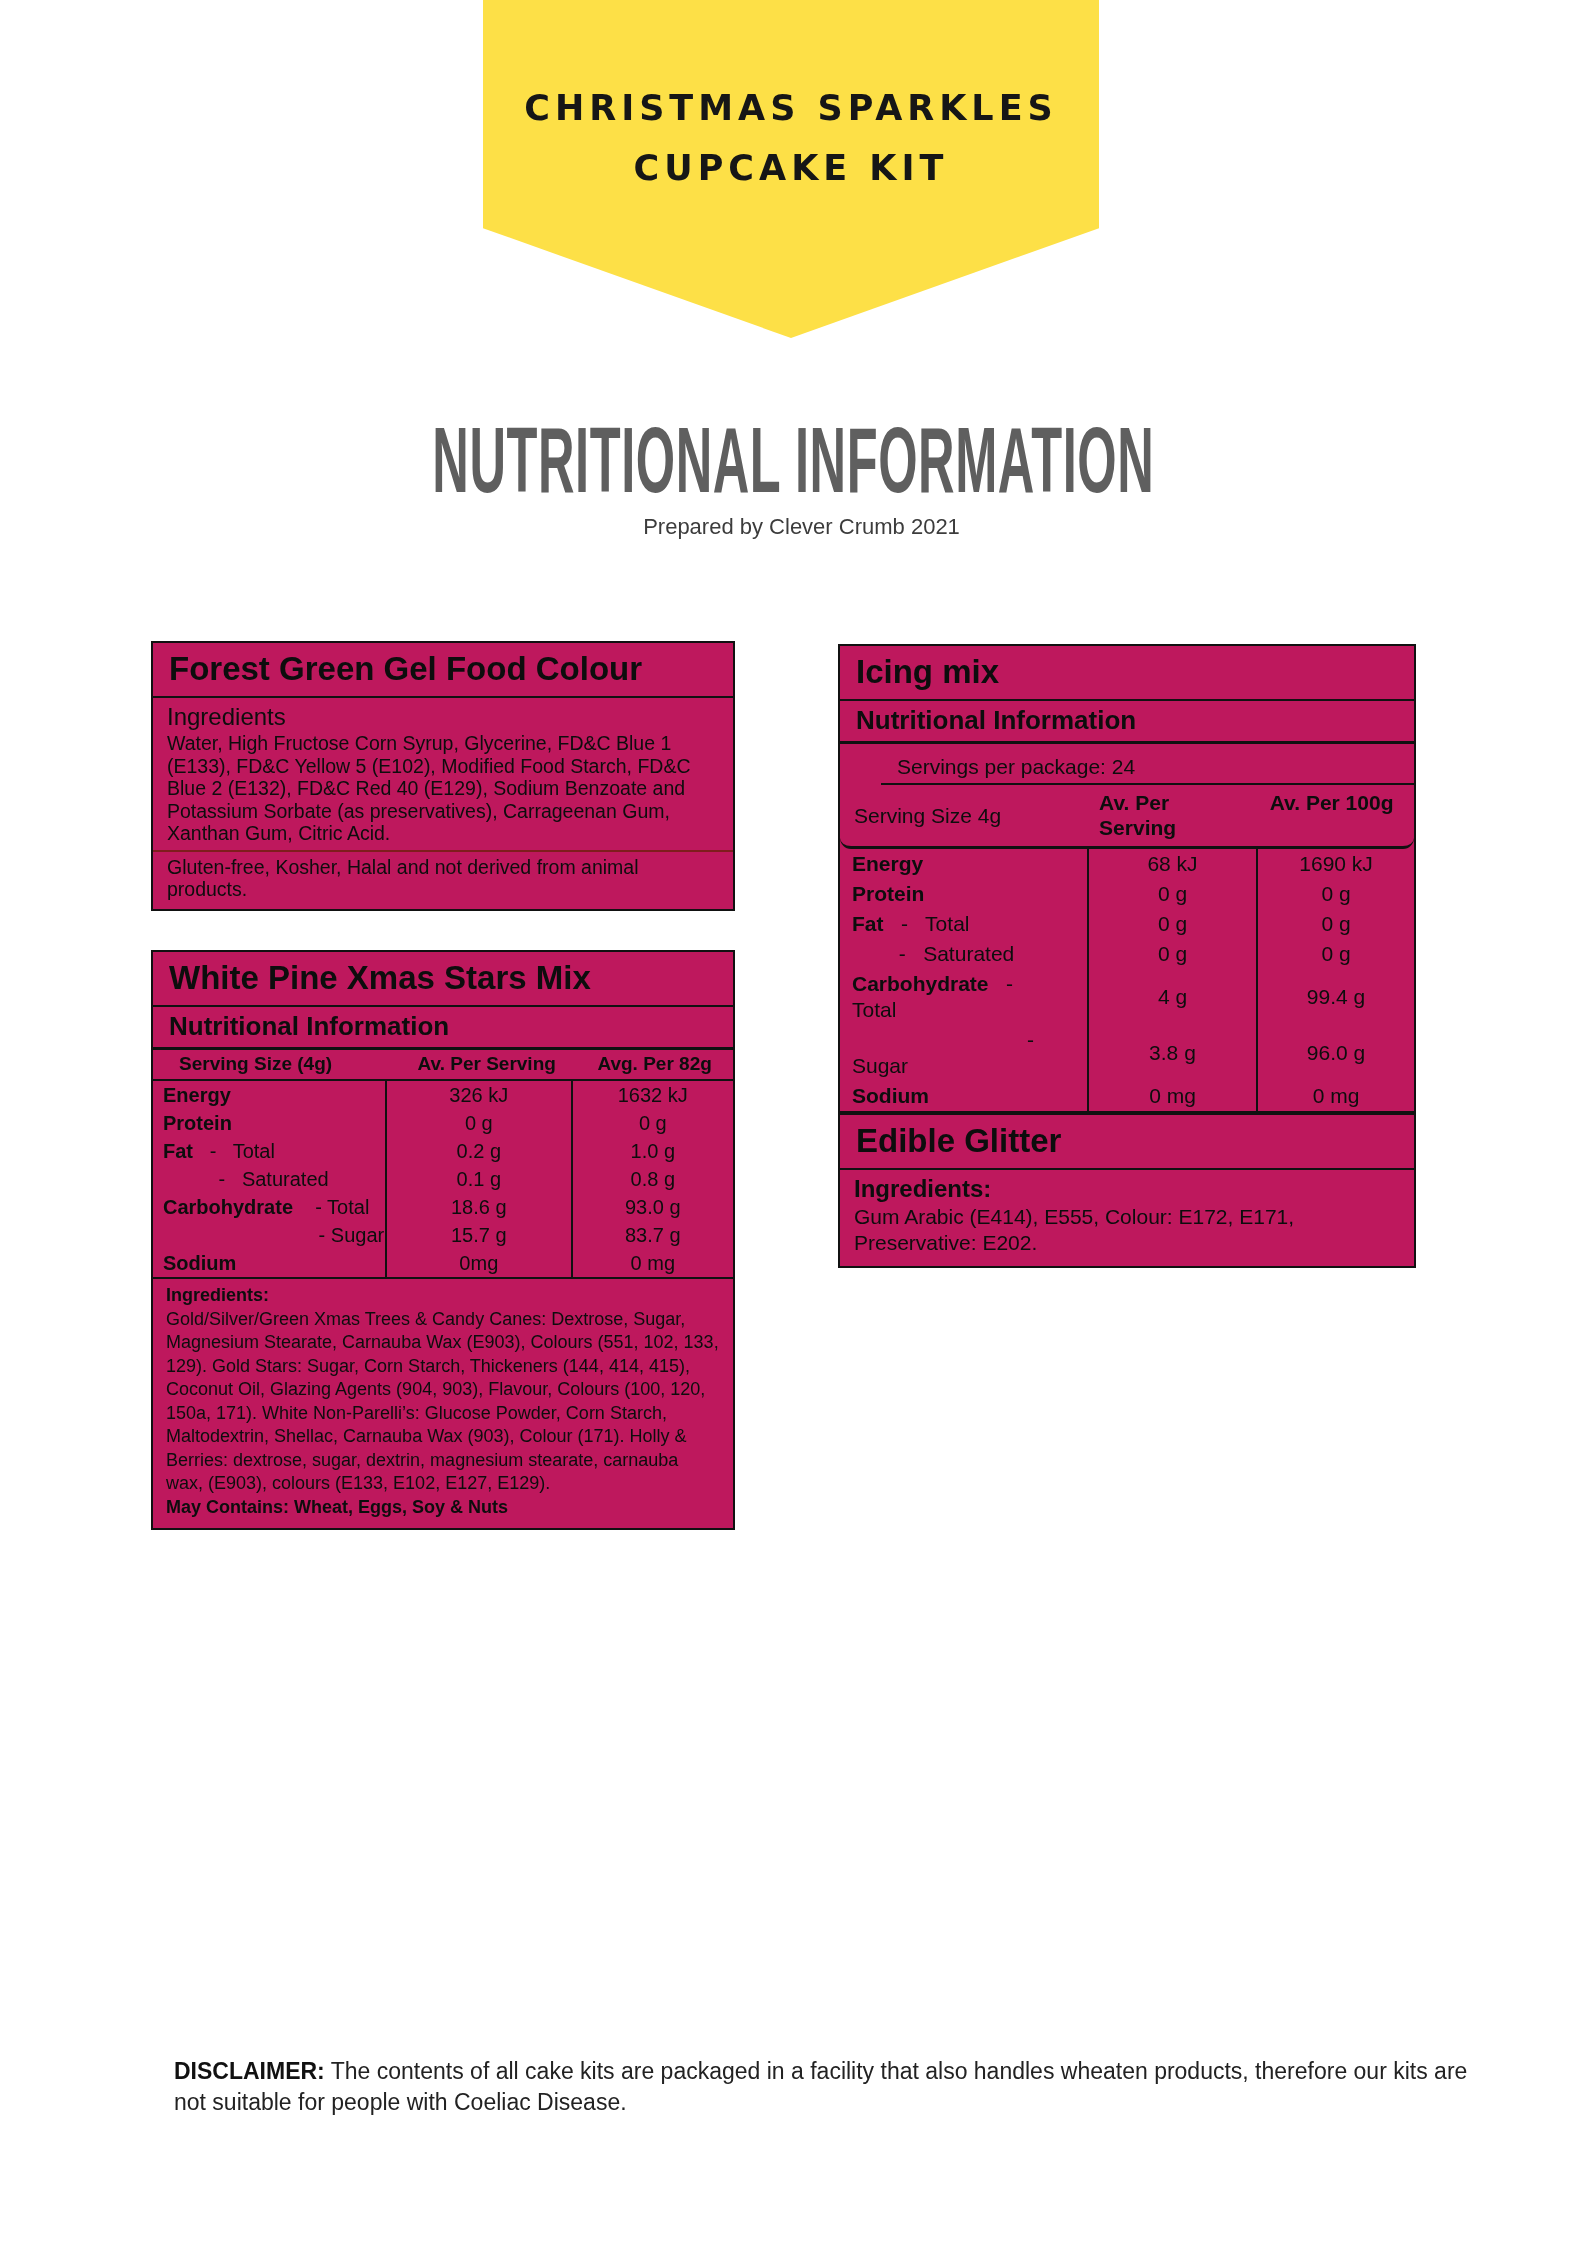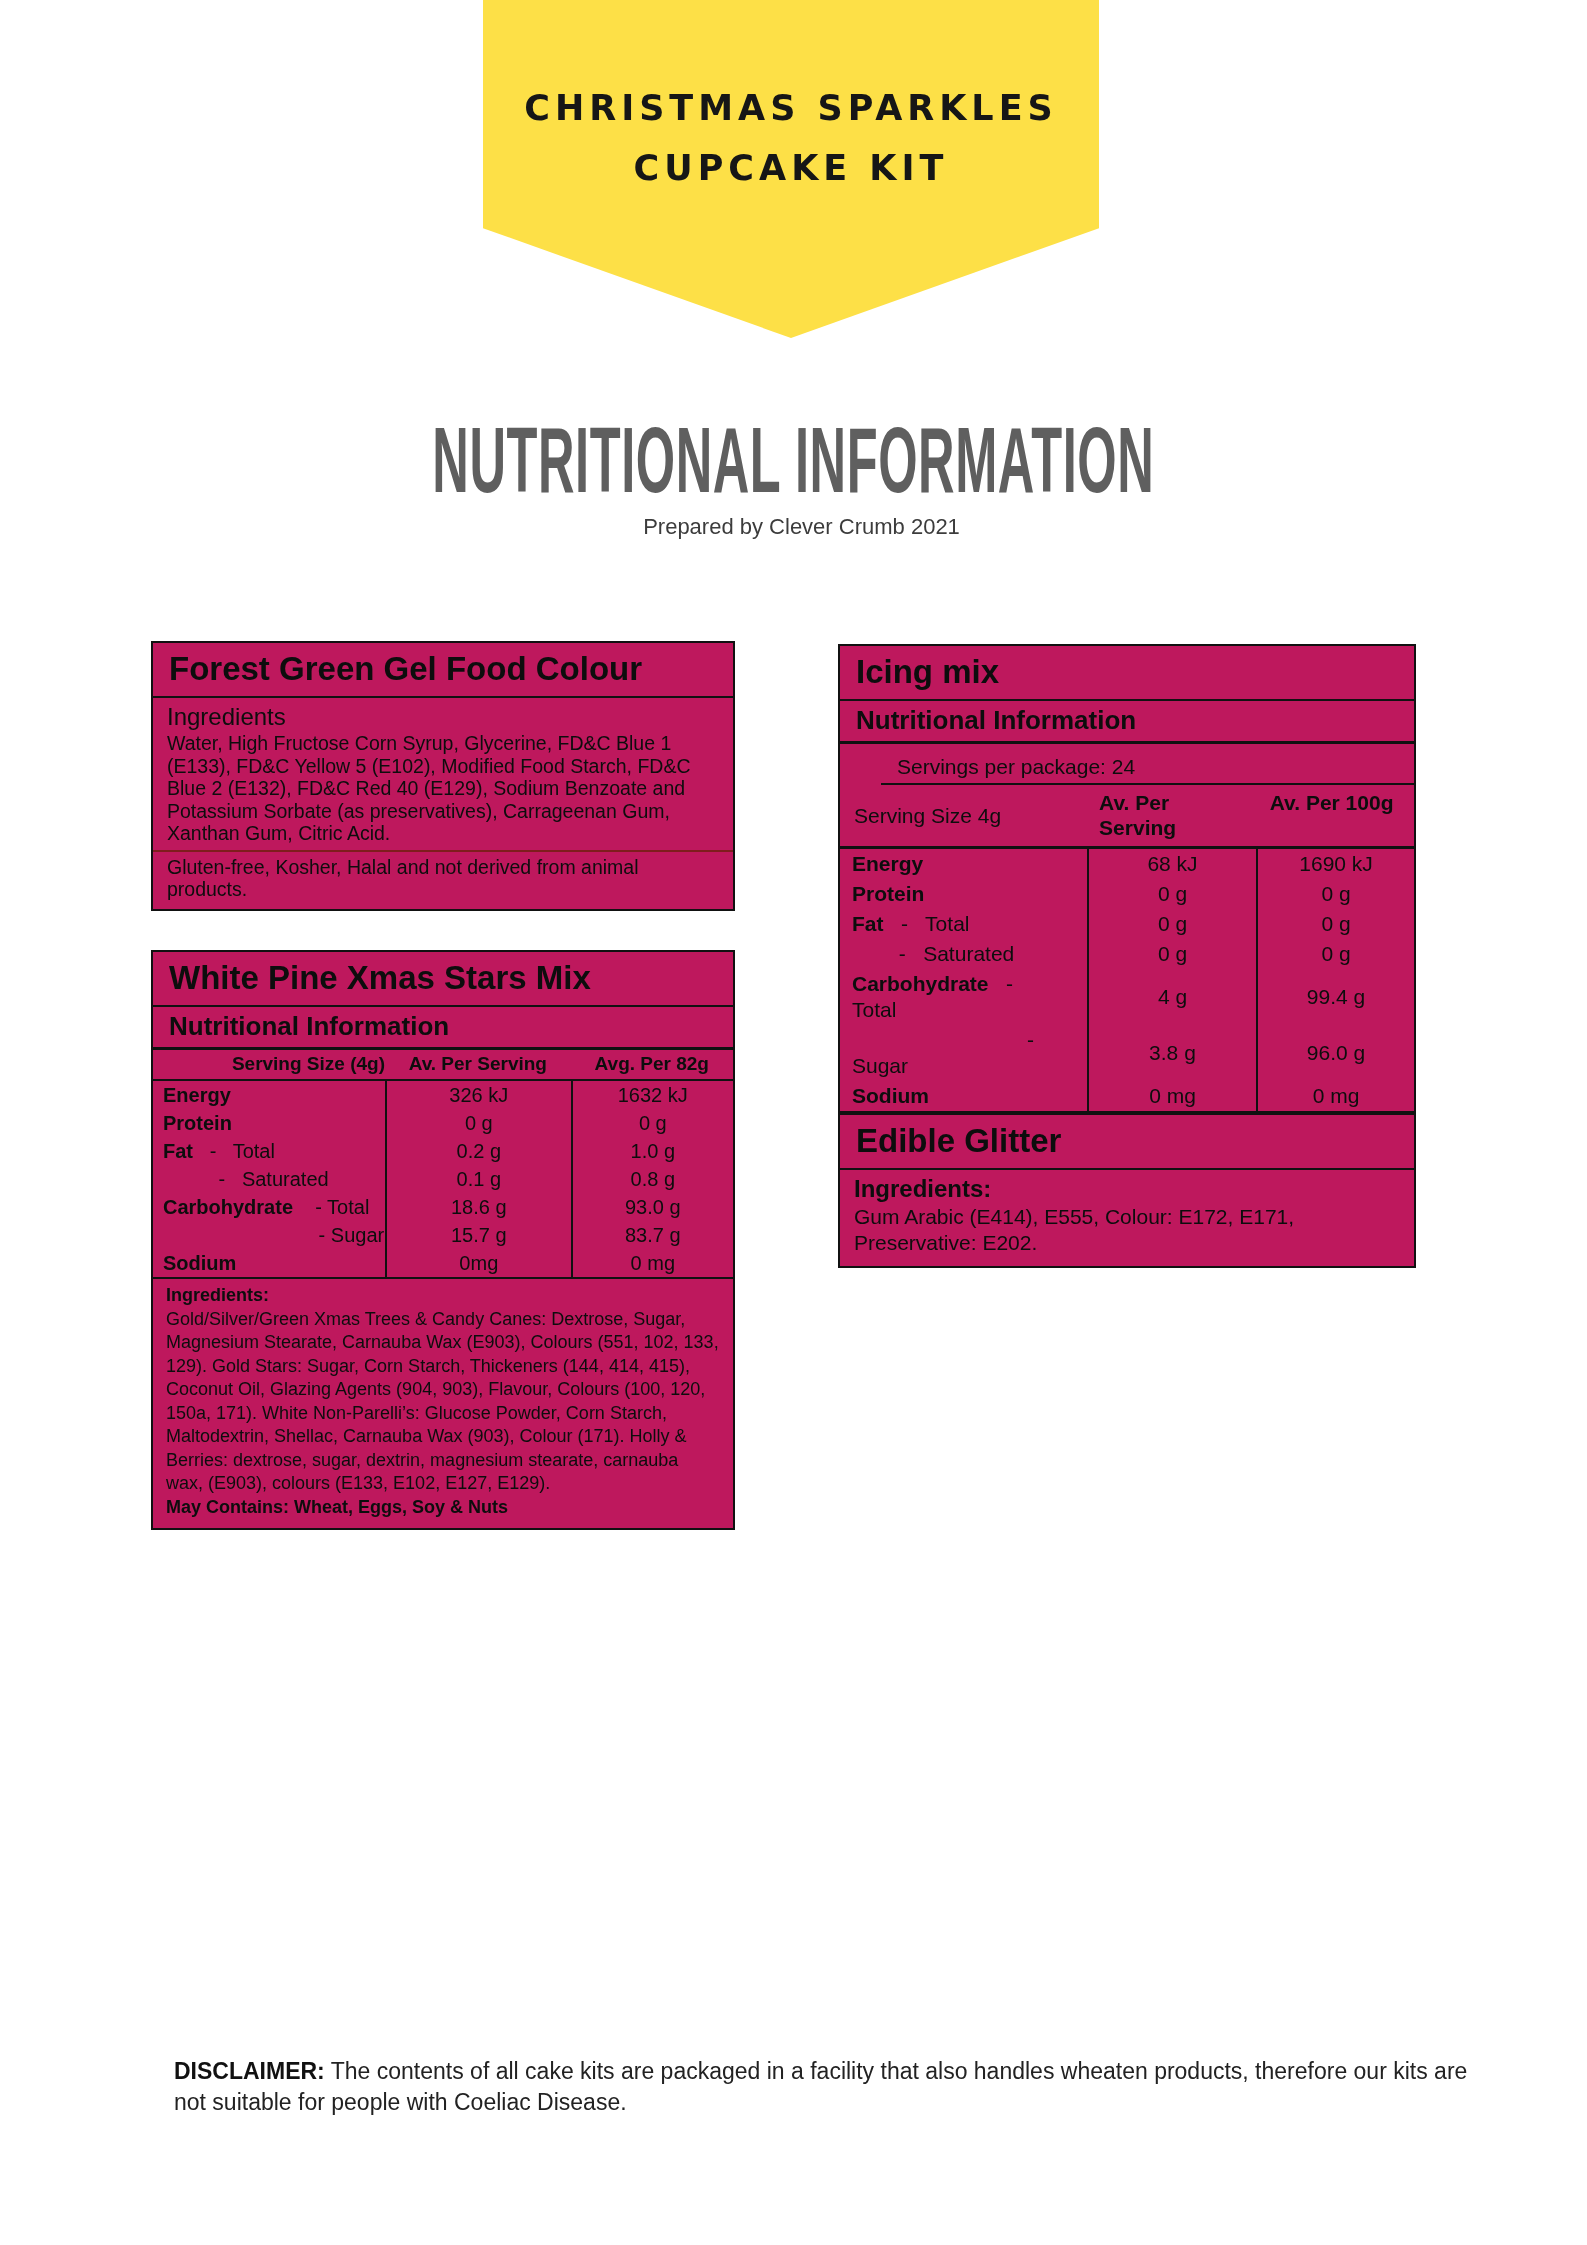--- a/index.html
+++ b/index.html
@@ -48,34 +48,34 @@
   .nrow .cell{box-sizing:border-box;}
   .nrow .lab{white-space:pre-wrap;padding:2px 0 2px 10px;}
   .nrow .lab .b{font-weight:700;}
   .nrow .v{display:flex;align-items:center;justify-content:center;text-align:center;
     border-left:2px solid #111;}
   .nrow .v2{border-left:2px solid #111;}
 
   
   #box-whitepine{left:151px;top:950px;width:584px;}
   .wp-colheader{font-size:19px;padding:3px 0 4px 0;}
-  .wp-colheader .c1{width:40%;padding-left:0;text-align:right;}
+  .wp-colheader .c1{width:40%;padding-left:6px;text-align:left;margin-left:20px;}
   .wp-colheader .c2{width:32%;text-align:center;}
   .wp-colheader .c3{width:28%;text-align:center;}
   .wp .nrow{min-height:28px;font-size:20px;line-height:24px;}
   .wp .lab{width:40%;}
   .wp .v{width:32%;}
   .wp .v2{width:28%;}
   .wp-ing{border-top:2px solid #111;padding:5px 13px 9px 13px;font-size:18px;line-height:23.5px;}
   .wp-ing .bold{font-weight:700;}
 
   
   #box-icing{left:838px;top:644px;width:578px;}
   .ic-servings{font-size:21px;line-height:24px;padding:11px 16px 4px 16px;border-bottom:2px solid #111;margin-left:41px;}
-  .ic-colheader{font-size:21px;line-height:25px;border-bottom:3px solid #111;padding:5px 4px 6px 0;}
+  .ic-colheader{font-size:21px;line-height:25px;border-bottom:3px solid #111;padding:5px 4px 6px 0;border-radius:11px;}
   .ic-colheader .c1{width:43%;padding-left:14px;text-align:left;font-weight:400;align-self:center;}
   .ic-colheader .c2{width:29.5%;padding-left:14px;text-align:left;white-space:pre-line;}
   .ic-colheader .c3{width:27.5%;text-align:center;}
   .ic .nrow{min-height:27px;font-size:21px;line-height:26px;}
   .ic .lab{padding-left:12px;width:43%;}
   .ic .v{width:29.5%;}
   .ic .v2{width:27.5%;}
   .ic-ing{border-top:2px solid #111;padding:4px 14px 8px 14px;}
   .ic-ing-label{font-size:26px;line-height:32px;font-weight:700;}
   .ic-ing-text{font-size:21px;line-height:26px;}

